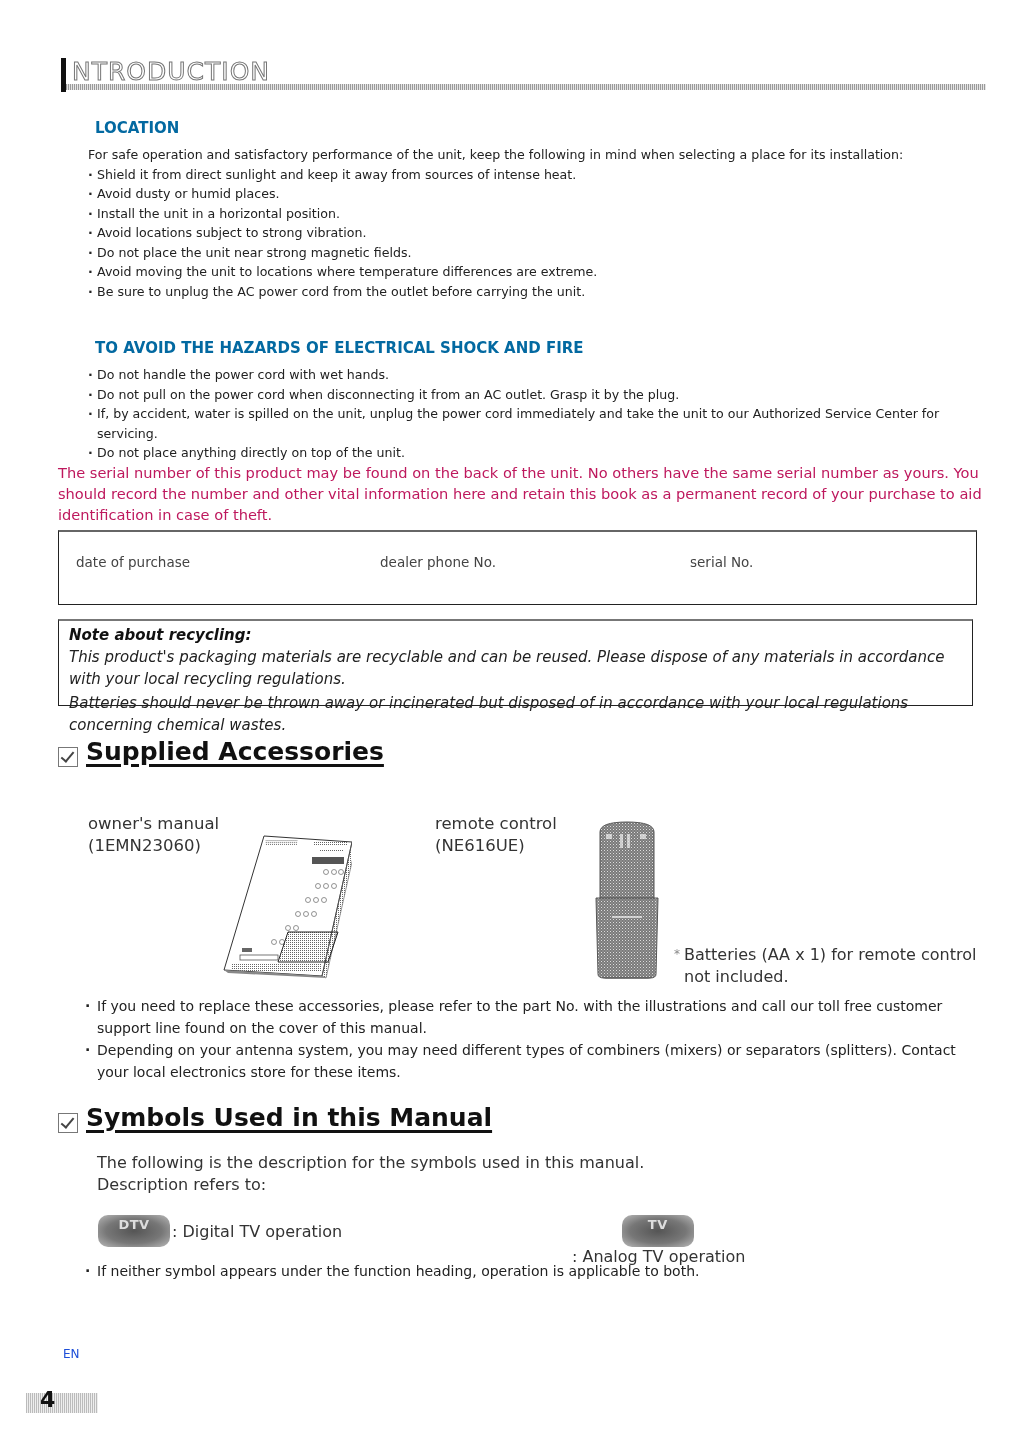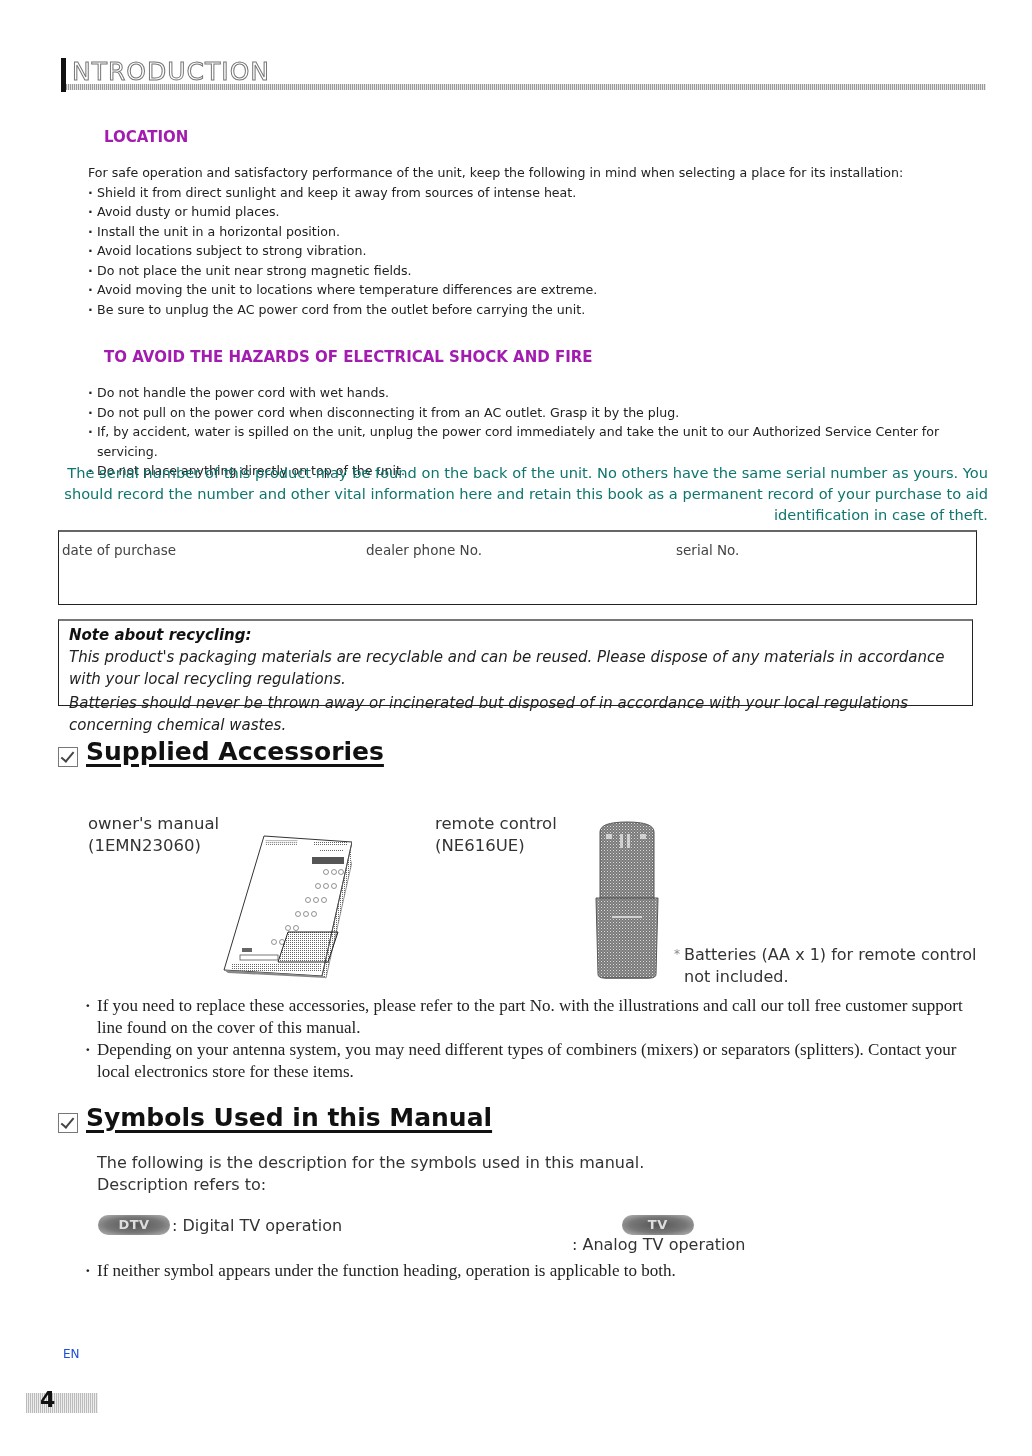--- a/index.html
+++ b/index.html
@@ -8,29 +8,29 @@
 
   
   .hdr-bar { left: 61px; top: 58px; width: 5px; height: 34px; background: #111; }
   .hdr-title { left: 72px; top: 57px; font-size: 25px; letter-spacing: 1px; color: #fff;
     -webkit-text-stroke: 1px #777; font-family: "DejaVu Sans", sans-serif; line-height: 30px; }
   .hdr-rule { left: 66px; top: 84px; width: 920px; height: 6px;
     background: repeating-linear-gradient(90deg, #9a9a9a 0 1px, #e6e6e6 1px 2px); }
 
   
   .sec { left: 88px; width: 900px; font-size: 12.6px; line-height: 19.5px; color: #222; }
-  .sec h3 { margin: 16px; font-size: 15px; font-weight: bold; color: #a21caf; line-height: 20px; }
+  .sec h3 { margin: 7px; font-size: 15px; font-weight: bold; color: #0369a1; line-height: 20px; }
   .sec p { margin: 0; }
   .sec ul { list-style: none; margin: 0; padding: 0; }
   .sec li { position: relative; padding-left: 9px; }
   .sec li::before { content: "·"; position: absolute; left: 0; top: 0; font-weight: bold; }
 
-  .para { left: 58px; top: 462px; width: 930px; font-size: 14.6px; line-height: 21px; color: #0f766e; text-align: right; }
+  .para { left: 58px; top: 462px; width: 930px; font-size: 14.6px; line-height: 21px; color: #be185d; }
   .rec-wrap { left: 58px; top: 530px; width: 917px; height: 72px; border: 1px solid #222; border-top: 2px solid #666; }
-  .rec-row { position: absolute; left: 0; width: 100%; height: 35px; }
+  .rec-row { position: absolute; left: 14px; width: 100%; height: 35px; margin-top: 12px; }
   .rec-row.r2 { top: 36px; border-top: 1px solid #222; }
   .rec-cell { position: absolute; top: 10px; font-size: 13.5px; color: #444; }
   .rec-cell.c1 { left: 3px; } .rec-cell.c2 { left: 307px; } .rec-cell.c3 { left: 617px; }
   .rec-cell.small { font-size: 12px; letter-spacing: -0.3px; }
 
   
   .note { left: 58px; top: 619px; width: 915px; height: 87px; border: 1px solid #222; border-top: 2px solid #777; padding: 3px 0 0 10px; box-sizing: border-box; font-size: 15px; line-height: 22px; font-style: italic; color: #222; }
   .note .nt { font-weight: bold; color: #111; }
   .note p { margin: 0; }
   .note p.gap { margin-top: 2px; }
@@ -38,27 +38,27 @@
   
   .shead { left: 58px; font-size: 25px; font-weight: bold; line-height: 30px; color: #111; display: flex; align-items: flex-end; }
   .shead .chk { width: 20px; height: 20px; border: 1.5px solid #777; box-sizing: border-box; position: relative; margin-right: 8px; }
   .shead .chk::after { content: ""; position: absolute; left: 5px; top: 1px; width: 5px; height: 11px; border-right: 2px solid #444; border-bottom: 2px solid #444; transform: rotate(40deg); }
   .shead .txt { text-decoration: underline; text-underline-offset: 4px; text-decoration-thickness: 2.5px; }
 
   .acc-label { font-size: 16.5px; line-height: 22px; color: #333; }
   .batt-note { left: 684px; top: 944px; font-size: 16px; line-height: 22px; color: #333; }
   .batt-note .ast { position: absolute; left: -10px; top: -1px; font-size: 12px; color: #888; }
 
-  .bul { left: 84px; width: 905px; font-size: 17px; line-height: 22px; color: #222; font-family: Liberation Serif, serif; }
+  .bul { left: 84px; width: 905px; font-size: 14px; line-height: 22px; color: #222; }
   .bul ul { list-style: none; margin: 0; padding: 0; }
   .bul li { position: relative; padding-left: 13px; }
   .bul li::before { content: "·"; position: absolute; left: 1px; top: 0; font-weight: bold; }
 
   .sym-text { left: 97px; font-size: 16px; line-height: 22px; color: #333; }
-  .badge { display: inline-block; width: 72px; height: 20px; border-radius: 10px; position: relative;
+  .badge { display: inline-block; width: 72px; height: 32px; border-radius: 10px; position: relative;
      background: radial-gradient(ellipse at center, #555 0%, #777 55%, #bbb 100%); vertical-align: middle; }
   .badge span { position: absolute; left: 0; right: 0; top: 2px; text-align: center; color: #ddd; font-weight: bold; font-size: 13px; letter-spacing: 0.5px; }
   .sym-row { top: 1215px; font-size: 16px; color: #333; display: flex; align-items: center; }
   .sym-row .lbl { margin-left: 2px; }
 
   .foot-num { left: 26px; top: 1393px; width: 72px; height: 20px; background: repeating-linear-gradient(90deg,#bbb 0 1px,#eee 1px 2px); }
   .foot-num span { position: absolute; left: 14px; top: -6px; font-size: 22px; font-weight: bold; color: #111; }
   .foot-en { left: 63px; top: 1347px; font-size: 12px; color: #1d4ed8; }
 </style>
 </head>

